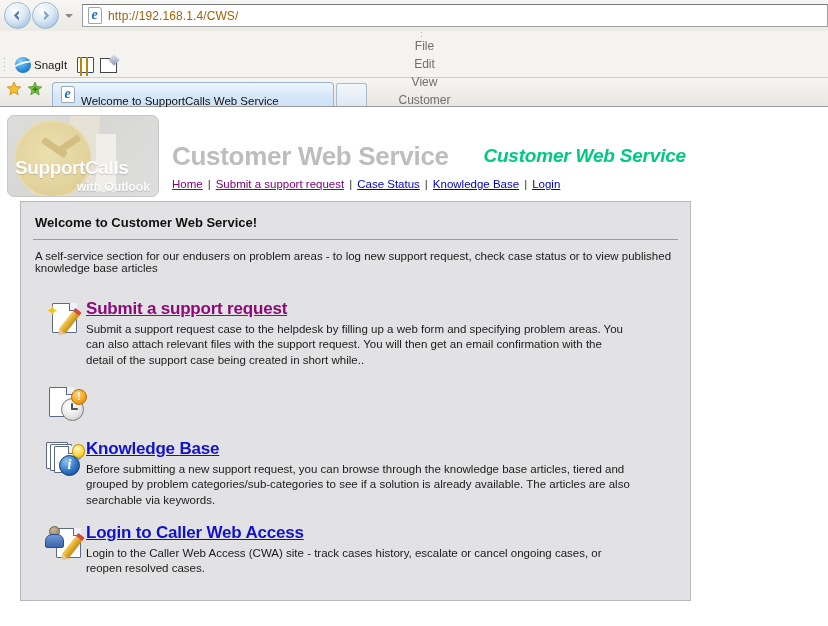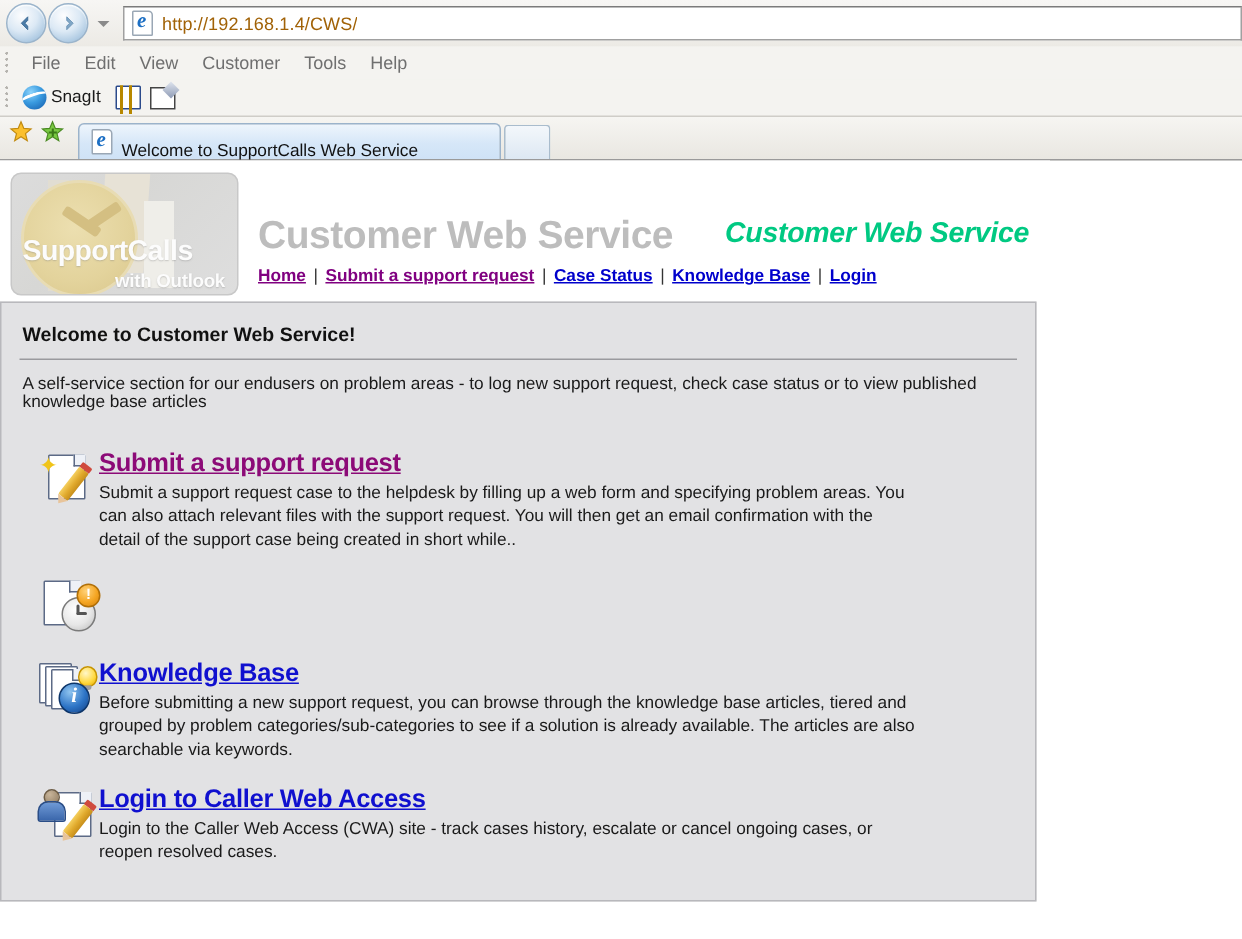--- a/index.html
+++ b/index.html
@@ -95,22 +95,23 @@
     white-space: nowrap;
     overflow: hidden;
   }
 
   
   .menu-row {
     display: flex;
     align-items: center;
     height: 22px;
     background: #f4f3f0;
-    padding-left: 3px;
+    padding-left: 21px;
     box-sizing: border-box;
+    flex-direction: column;
   }
   .gripper {
     width: 6px; height: 16px;
     margin-right: 4px;
     background-image:
       radial-gradient(circle at 1.5px 1.5px, #b5b3ae 0.9px, transparent 1px),
       radial-gradient(circle at 1.5px 5.5px, #b5b3ae 0.9px, transparent 1px),
       radial-gradient(circle at 1.5px 9.5px, #b5b3ae 0.9px, transparent 1px),
       radial-gradient(circle at 1.5px 13.5px, #b5b3ae 0.9px, transparent 1px);
     flex: 0 0 6px;
@@ -345,21 +346,21 @@
     font-family: "Liberation Sans", sans-serif;
   }
   .nav {
     margin-top: 9px;
     font-size: 11.5px;
     font-weight: bold;
     white-space: nowrap;
   }
   .nav a {
     text-decoration: underline;
-    font-weight: bold;
+    font-weight: normal;
   }
   .nav a.visited { color: #800080; }
   .nav a.unvisited { color: #0000cc; }
   .nav .sep {
     color: #333;
     padding: 0 5px;
     font-weight: normal;
   }
 
   .header-right {
@@ -369,21 +370,21 @@
     font-size: 19px;
     font-weight: bold;
     font-style: italic;
     color: #00c982;
     font-family: "Liberation Sans", sans-serif;
     letter-spacing: -0.2px;
   }
 
   
   .content {
-    margin: 4px 9px 0 0;
+    margin: 4px 9px 0 20px;
     background: #e2e2e4;
     border: 1px solid #b8b8bc;
     height: 400px;
     box-sizing: border-box;
     padding: 10px 12px 0 12px;
   }
   .welcome-title {
     font-size: 13px;
     font-weight: bold;
     color: #111;

